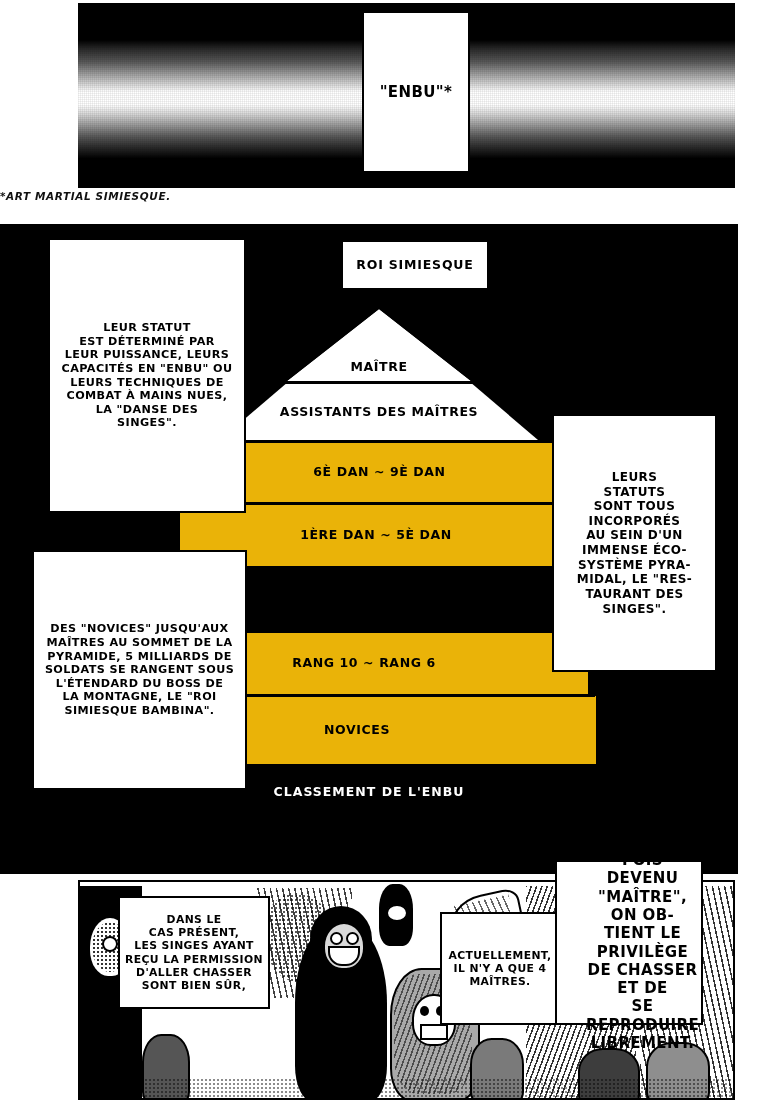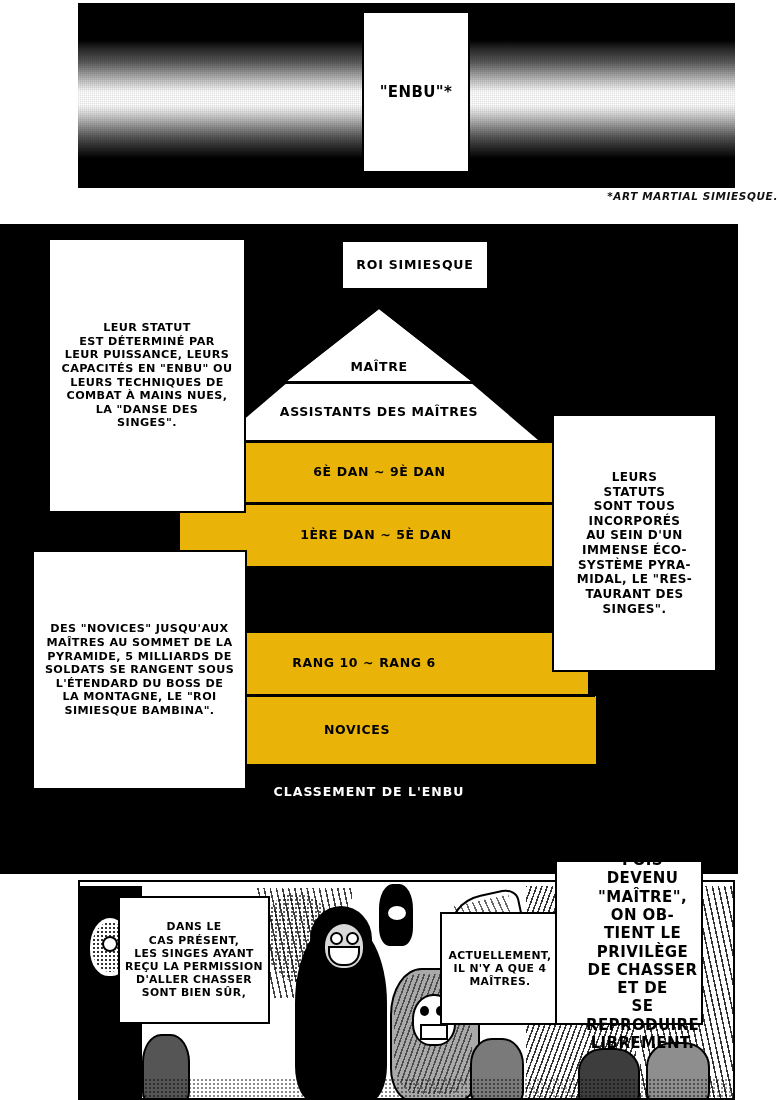--- a/index.html
+++ b/index.html
@@ -90,21 +90,21 @@
   }
   #title-card .txt {
     font-size: 15px;
   }
 
   #footnote {
     position: absolute;
     left: 0;
     top: 190px;
     width: 778px;
-    text-align: right;
+    text-align: left;
     font-size: 10.5px;
     font-style: italic;
     font-weight: 600;
     letter-spacing: 0.6px;
     color: #111;
     z-index: 10;
   }
 
   
   #main-panel {
@@ -252,21 +252,21 @@
   }
   .hatch-c {
     background-image: repeating-linear-gradient(20deg,
       #000 0 1px, transparent 1px 4px);
   }
   .dots {
     background-image: radial-gradient(#000 0.9px, transparent 1px);
     background-size: 4px 4px;
   }
 
-  #bubble-dans-le-cas { left: 118px; top: 896px; width: 152px; height: 128px; }
+  #bubble-dans-le-cas { left: 118px; top: 896px; width: 152px; height: 113px; }
   #bubble-dans-le-cas .txt { font-size: 10.8px; }
 
   #bubble-actuellement { left: 440px; top: 912px; width: 120px; height: 113px; }
   #bubble-actuellement .txt { font-size: 10.8px; }
 
   #bubble-maitre-priv { left: 555px; top: 860px; width: 148px; height: 165px; }
   #bubble-maitre-priv .txt { font-size: 15px; margin-left: 27px; }
 </style>
 </head>
 <body>

